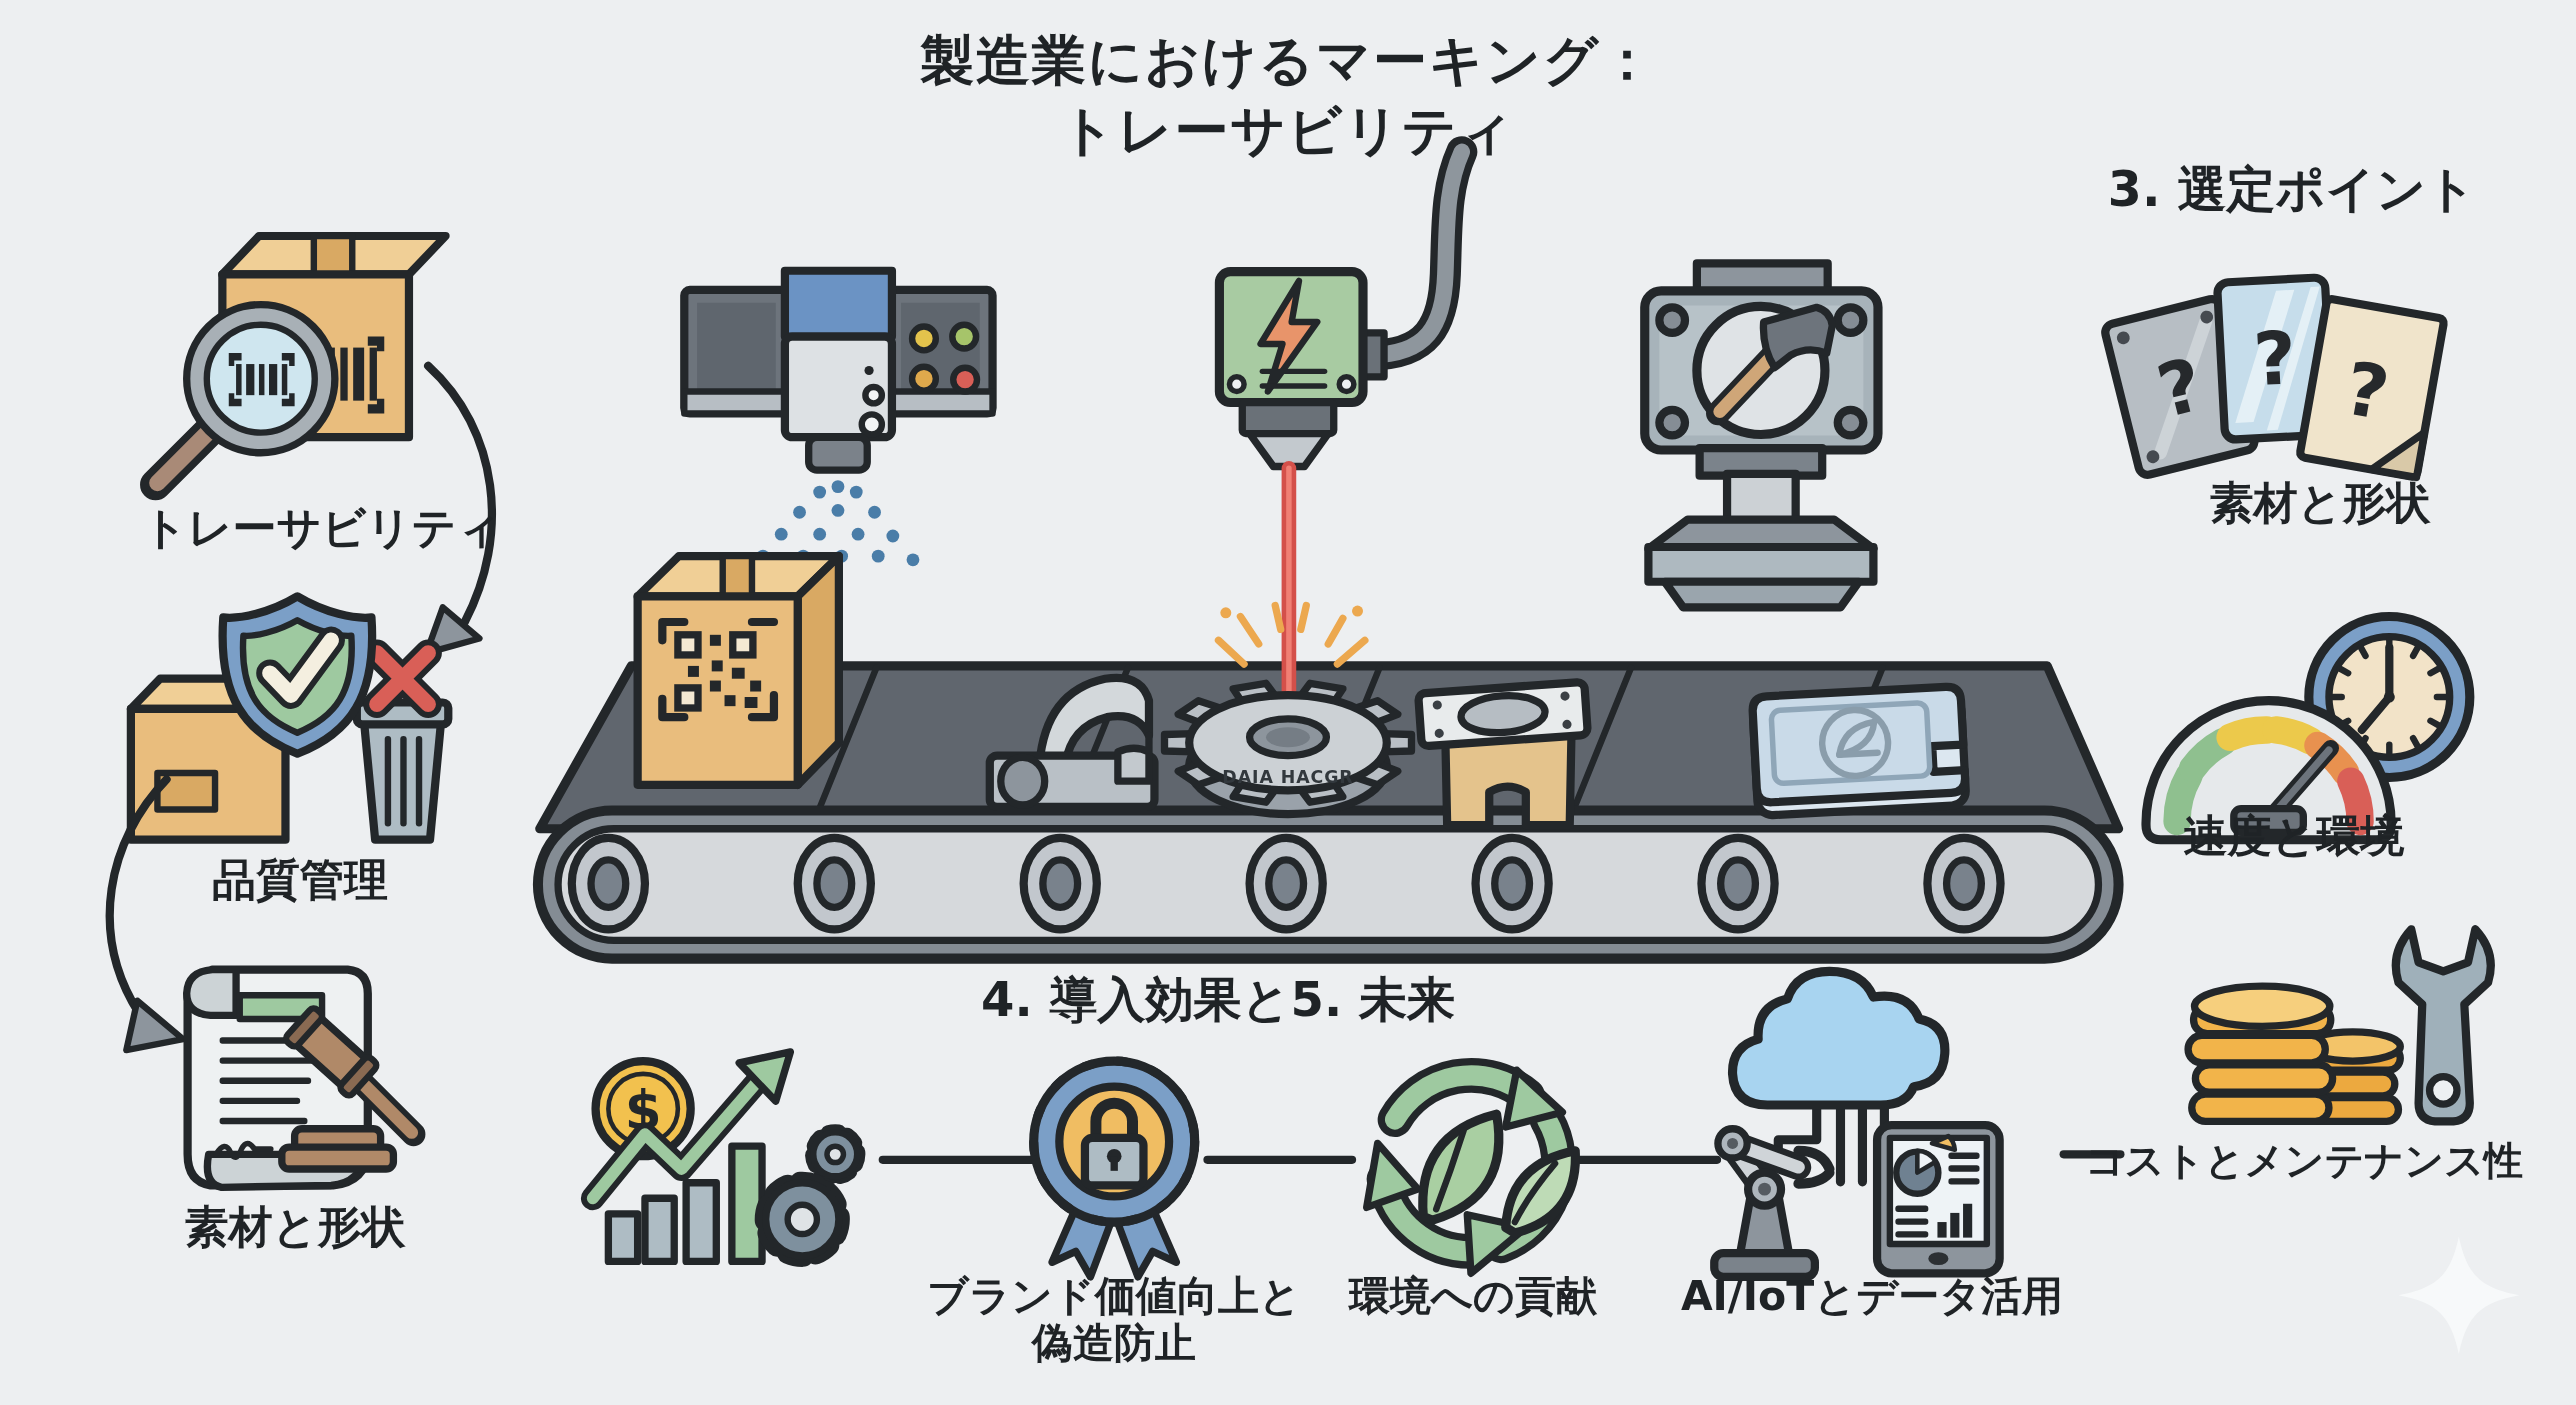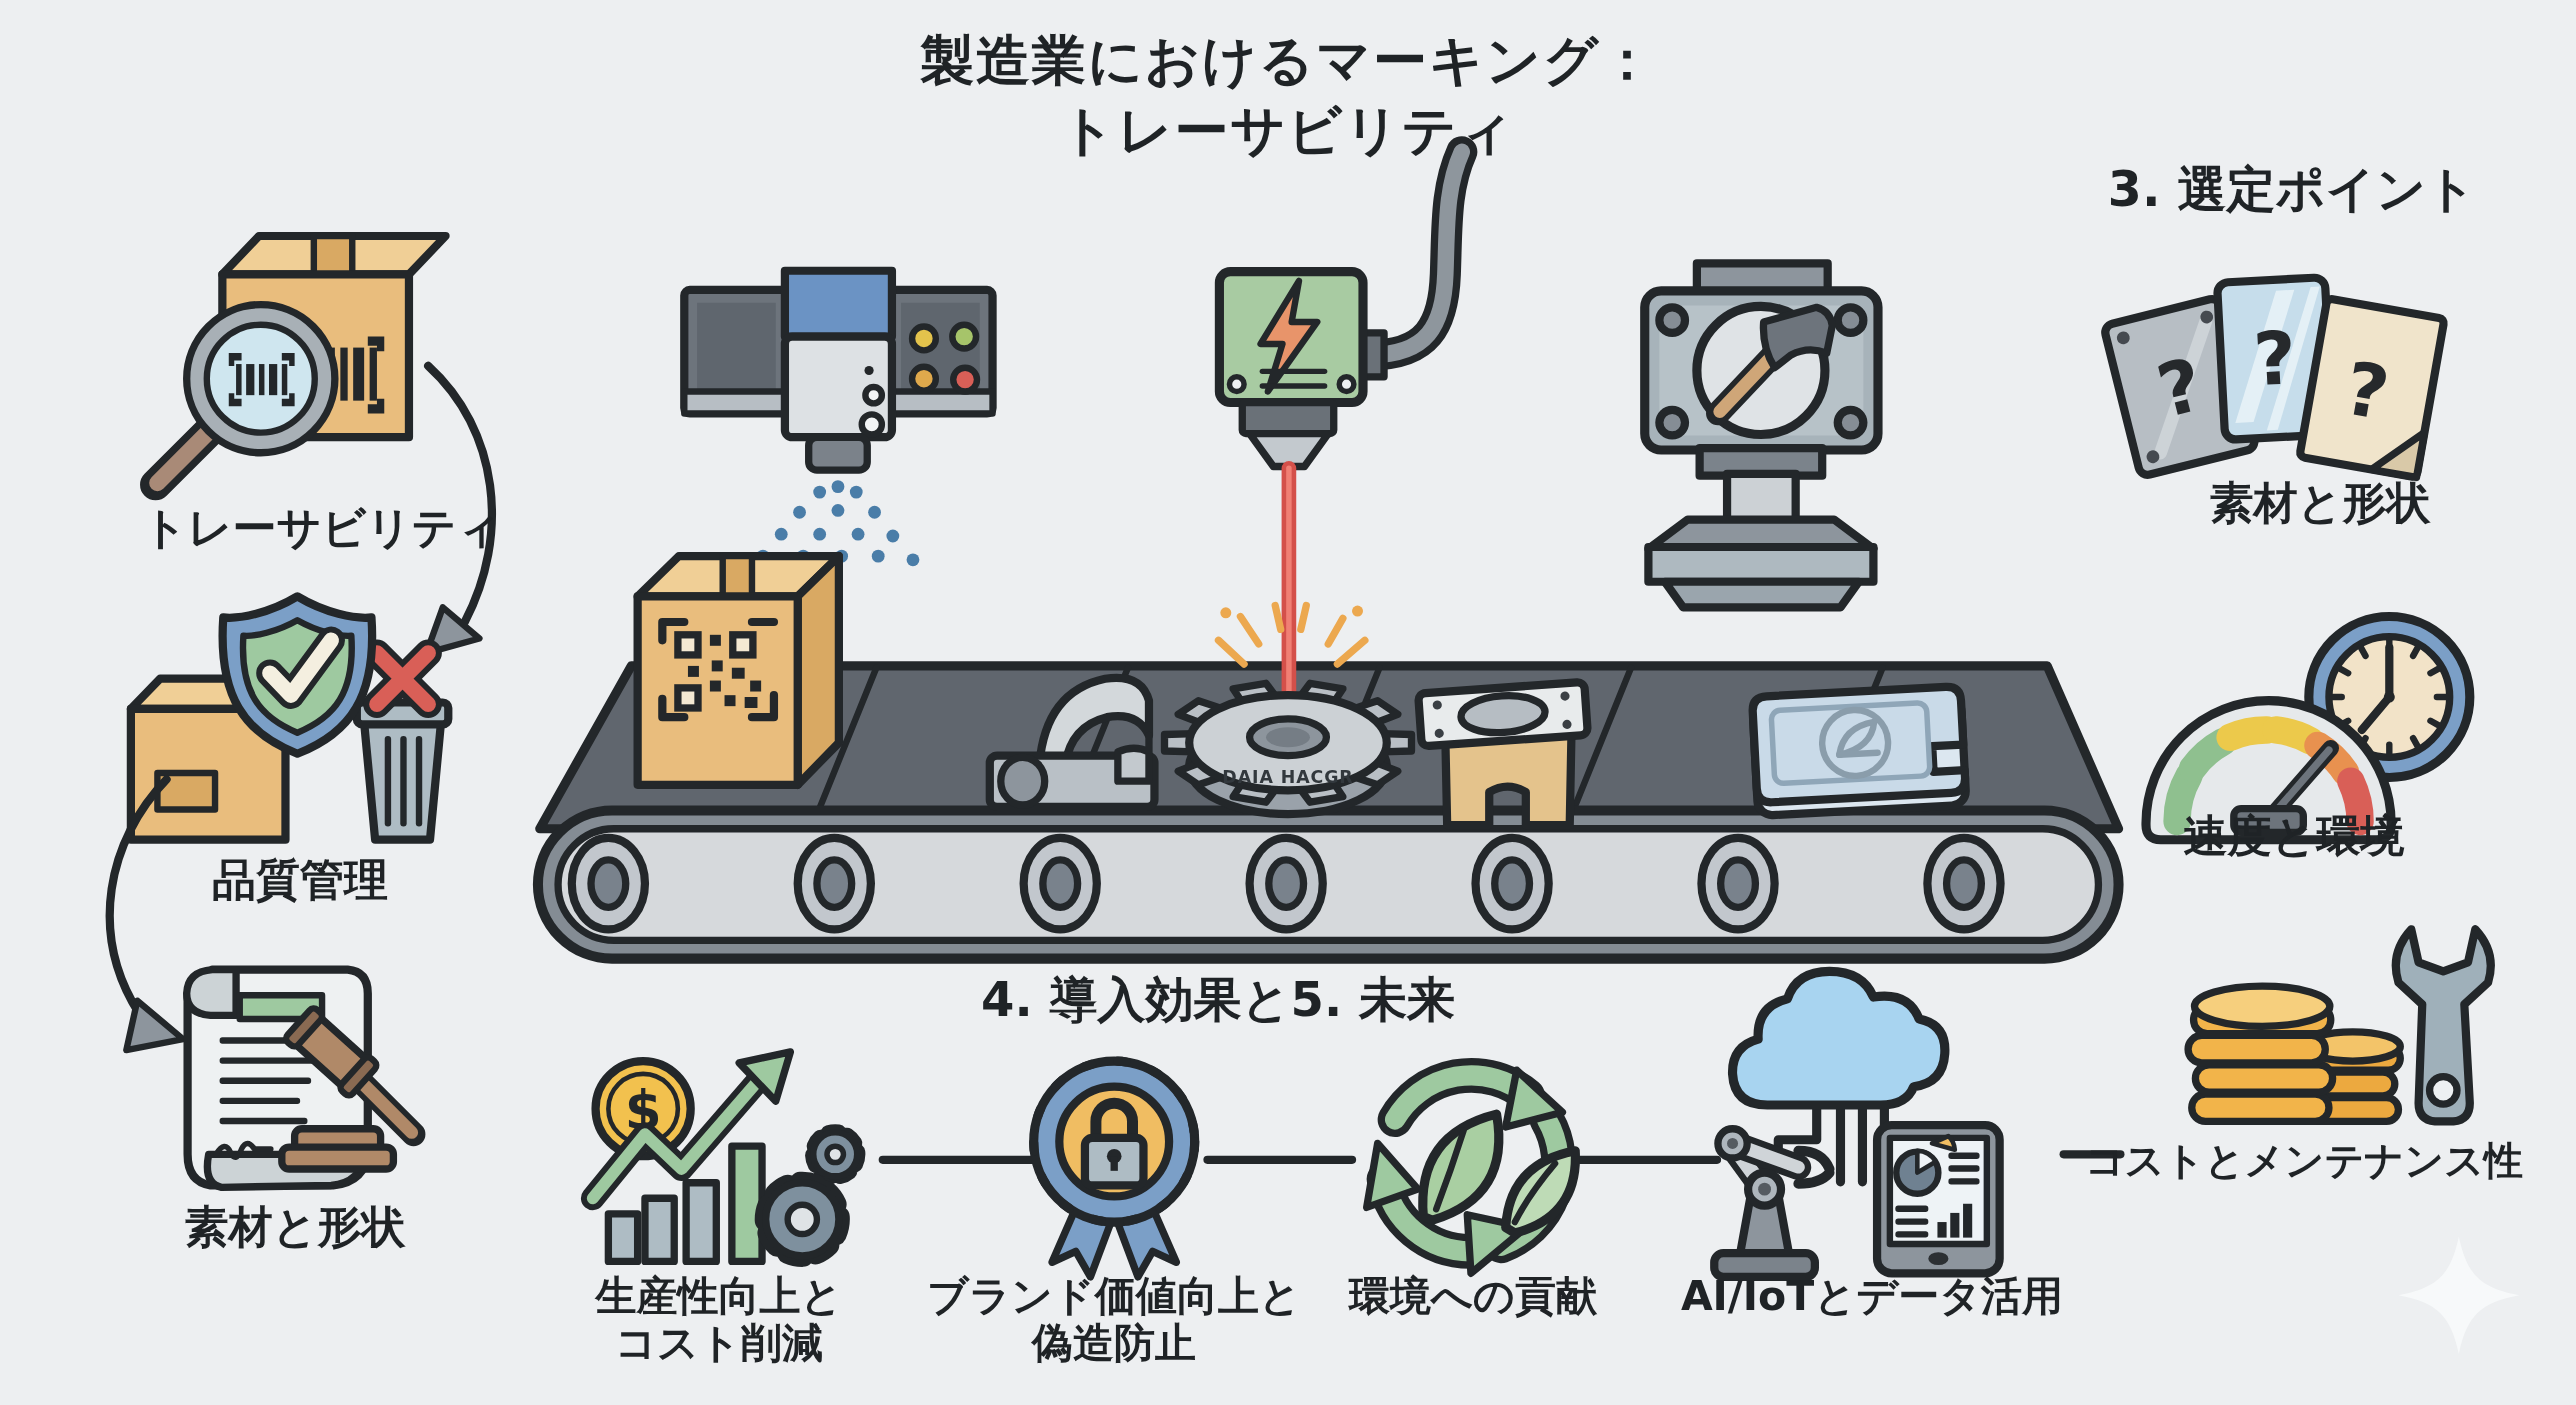--- a/index.html
+++ b/index.html
@@ -527,24 +527,20 @@
 <div class="t lbl" style="left:300px;top:851px;">品質管理</div>
 <div class="t lbl" style="left:295px;top:1198px;">素材と形状</div>
 
 <div class="t h" style="left:2292px;top:157px;">3. 選定ポイント</div>
 <div class="t lbl" style="left:2320px;top:474px;">素材と形状</div>
 <div class="t lbl" style="left:2294px;top:807px;">速度と環境</div>
 <div class="t small" style="left:2289px;top:1134px;margin-left:15px;">コストとメンテナンス性</div>
 
 <div class="t heff" style="left:1218px;top:968px;">4. 導入効果と5. 未来</div>
 
-<div class="t lbl2" style="left:719px;top:1273px;">
-  <div>生産性向上と</div>
-  <div>コスト削減</div>
-</div>
 <div class="t lbl2" style="left:1114px;top:1273px;">
   <div>ブランド価値向上と</div>
   <div>偽造防止</div>
 </div>
 <div class="t lbl2" style="left:1473px;top:1273px;">環境への貢献</div>
 <div class="t lbl2" style="left:1872px;top:1273px;">AI/IoTとデータ活用</div>
 
 </div>
 
 

